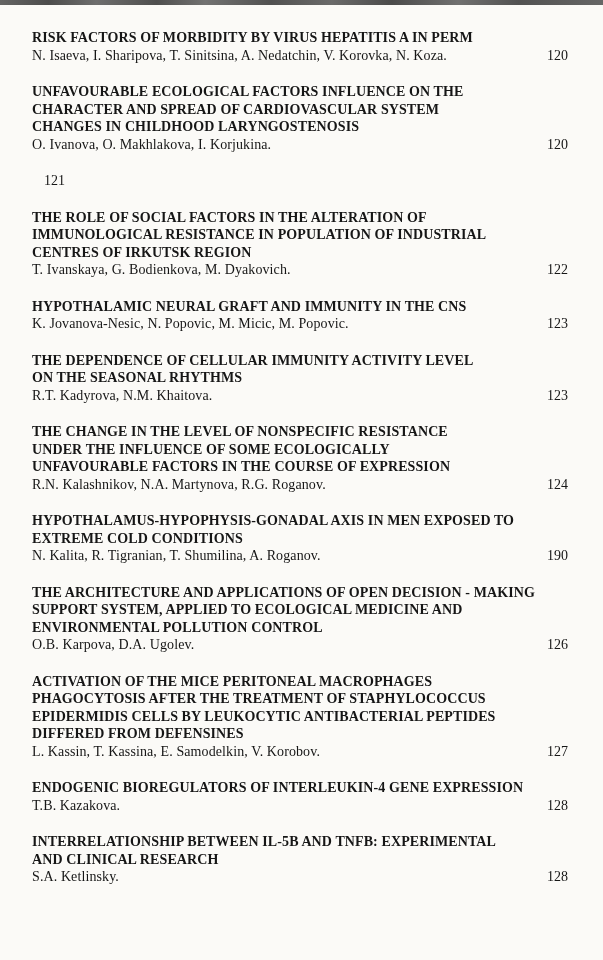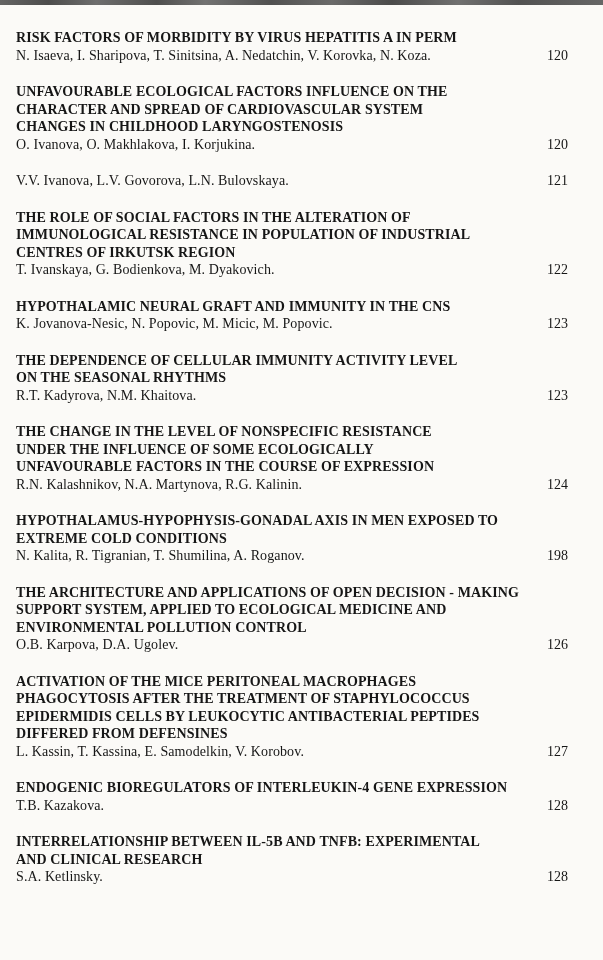--- a/index.html
+++ b/index.html
@@ -21,21 +21,21 @@
     position: absolute;
     top: 0; left: 0; right: 0;
     height: 5px;
     background: linear-gradient(90deg,
       #4a4a4a 0%, #2e2e2e 8%, #555 16%, #303030 26%, #5a5a5a 34%,
       #333 45%, #515151 55%, #2c2c2c 65%, #585858 76%, #343434 86%, #4c4c4c 100%);
     opacity: 0.85;
   }
 
   .toc {
-    padding: 29px 35px 0 16px;
+    padding: 29px 35px 0 32px;
   }
 
   .entry {
     margin-bottom: 19px;
   }
 
   .entry-title {
     font-weight: bold;
     font-size: 14px;
     line-height: 17.5px;
@@ -81,21 +81,20 @@
 CHARACTER AND SPREAD OF CARDIOVASCULAR SYSTEM
 CHANGES IN CHILDHOOD LARYNGOSTENOSIS</div>
     <div class="entry-byline">
       <span class="entry-authors">O. Ivanova, O. Makhlakova, I. Korjukina.</span>
       <span class="entry-page">120</span>
     </div>
   </div>
 
   <div class="entry">
     <div class="entry-byline">
-      <span class="entry-authors">V.V. Ivanova, L.V. Govorova, L.N. Bulovskaya.</span>
       <span class="entry-page">121</span>
     </div>
   </div>
 
   <div class="entry">
     <div class="entry-title">THE ROLE OF SOCIAL FACTORS IN THE ALTERATION OF
 IMMUNOLOGICAL RESISTANCE IN POPULATION OF INDUSTRIAL
 CENTRES OF IRKUTSK REGION</div>
     <div class="entry-byline">
       <span class="entry-authors">T. Ivanskaya, G. Bodienkova, M. Dyakovich.</span>
@@ -118,31 +117,31 @@
       <span class="entry-authors">R.T. Kadyrova, N.M. Khaitova.</span>
       <span class="entry-page">123</span>
     </div>
   </div>
 
   <div class="entry">
     <div class="entry-title">THE CHANGE IN THE LEVEL OF NONSPECIFIC RESISTANCE
 UNDER THE INFLUENCE OF SOME ECOLOGICALLY
 UNFAVOURABLE FACTORS IN THE COURSE OF EXPRESSION</div>
     <div class="entry-byline">
-      <span class="entry-authors">R.N. Kalashnikov, N.A. Martynova, R.G. Kalinin.</span>
+      <span class="entry-authors">R.N. Kalashnikov, N.A. Martynova, R.G. Roganov.</span>
       <span class="entry-page">124</span>
     </div>
   </div>
 
   <div class="entry">
     <div class="entry-title">HYPOTHALAMUS-HYPOPHYSIS-GONADAL AXIS IN MEN EXPOSED TO
 EXTREME COLD CONDITIONS</div>
     <div class="entry-byline">
       <span class="entry-authors">N. Kalita, R. Tigranian, T. Shumilina, A. Roganov.</span>
-      <span class="entry-page">198</span>
+      <span class="entry-page">190</span>
     </div>
   </div>
 
   <div class="entry">
     <div class="entry-title">THE ARCHITECTURE AND APPLICATIONS OF OPEN DECISION - MAKING
 SUPPORT SYSTEM, APPLIED TO ECOLOGICAL MEDICINE AND
 ENVIRONMENTAL POLLUTION CONTROL</div>
     <div class="entry-byline">
       <span class="entry-authors">O.B. Karpova, D.A. Ugolev.</span>
       <span class="entry-page">126</span>

